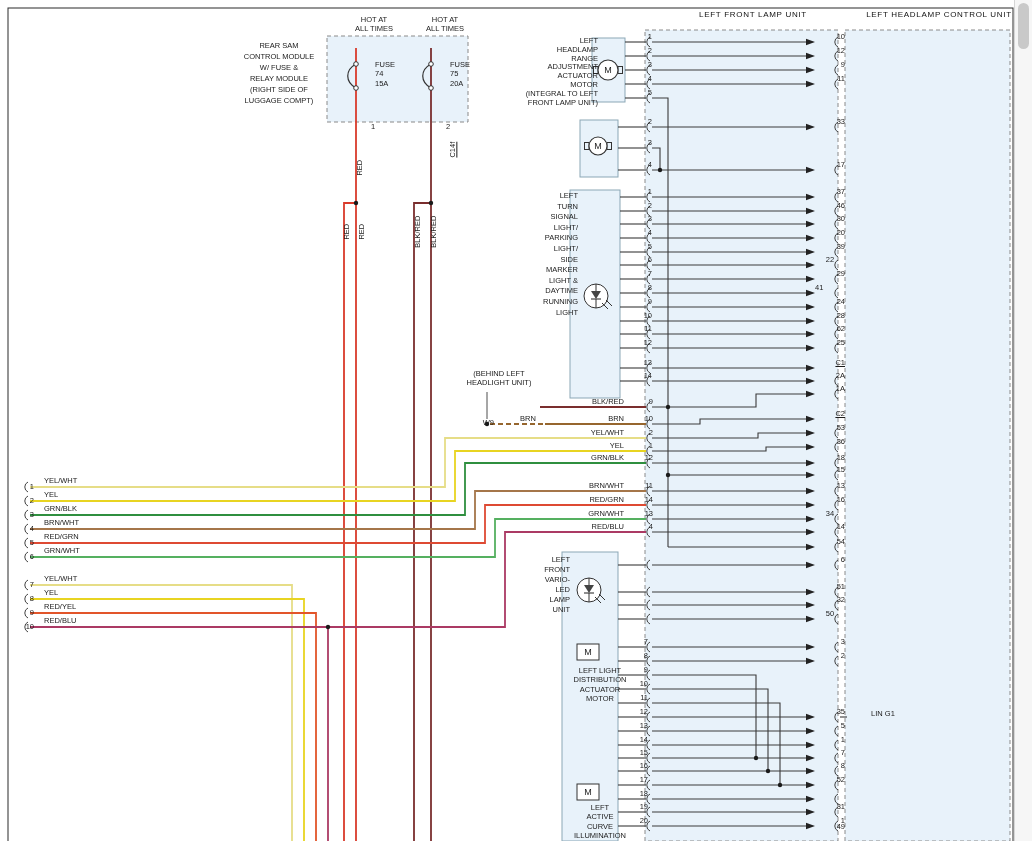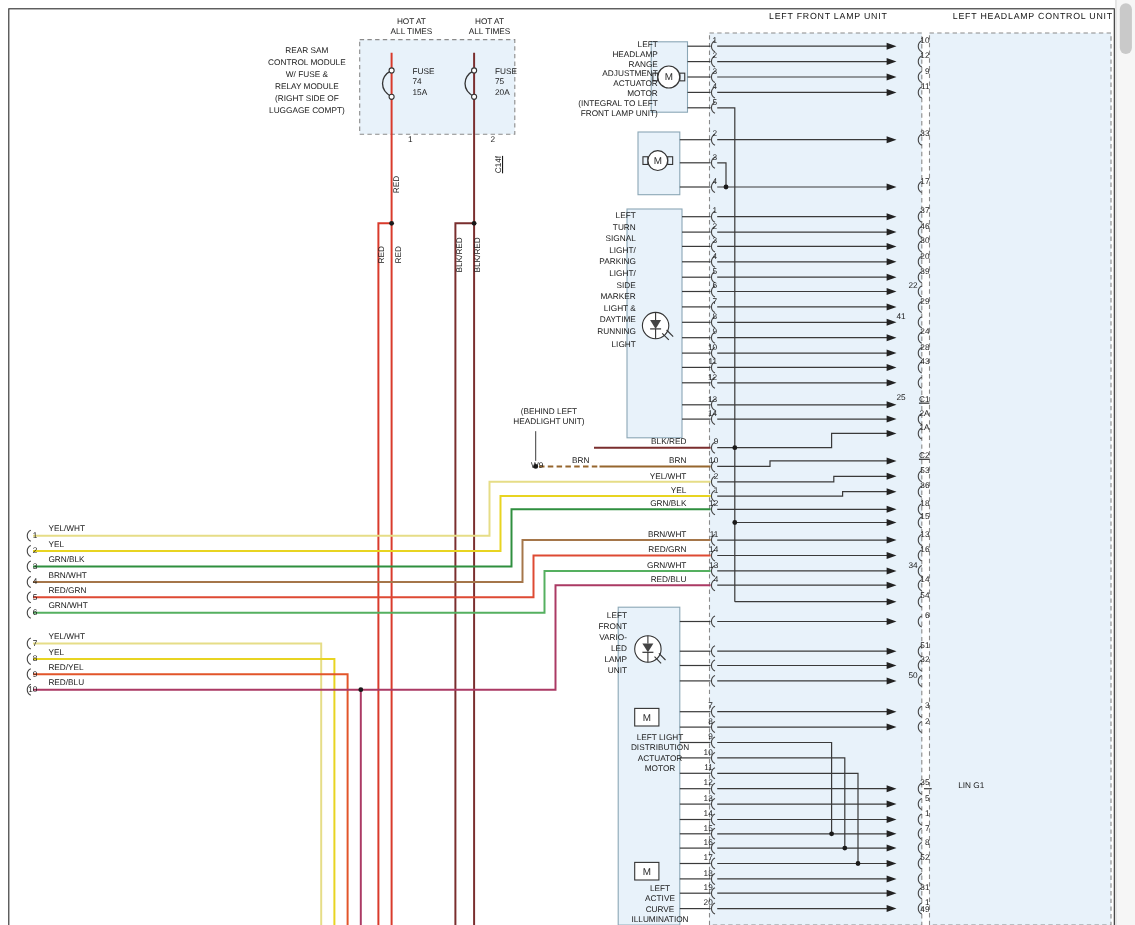--- a/index.html
+++ b/index.html
@@ -482,22 +482,22 @@
       <div class="lbl" style="left: 803px; top: 187px; width: 30px; text-align: right;">37</div>
       <div class="lbl" style="left: 803px; top: 201px; width: 30px; text-align: right;">46</div>
       <div class="lbl" style="left: 803px; top: 214px; width: 30px; text-align: right;">30</div>
       <div class="lbl" style="left: 803px; top: 228px; width: 30px; text-align: right;">20</div>
       <div class="lbl" style="left: 803px; top: 242px; width: 30px; text-align: right;">39</div>
       <div class="lbl" style="left: 803px; top: 255px; width: 30px; text-align: center;">22</div>
       <div class="lbl" style="left: 803px; top: 269px; width: 30px; text-align: right;">29</div>
       <div class="lbl" style="left: 803px; top: 283px; width: 30px; text-align: left;">41</div>
       <div class="lbl" style="left: 803px; top: 297px; width: 30px; text-align: right;">24</div>
       <div class="lbl" style="left: 803px; top: 311px; width: 30px; text-align: right;">28</div>
-      <div class="lbl" style="left: 803px; top: 324px; width: 30px; text-align: right;">43</div>
-      <div class="lbl" style="left: 803px; top: 338px; width: 30px; text-align: left; margin-top: 19px;">25</div>
+      <div class="lbl" style="left: 803px; top: 324px; width: 30px; text-align: right;">62</div>
+      <div class="lbl" style="left: 803px; top: 338px; width: 30px; text-align: right;">25</div>
       <div class="lbl" style="left: 803px; top: 358px; width: 30px; text-align: right; text-decoration: underline;">C1</div>
       <div class="lbl" style="left: 803px; top: 371px; width: 30px; text-align: right;">2A</div>
       <div class="lbl" style="left: 803px; top: 384px; width: 30px; text-align: right;">1A</div>
       <div class="lbl" style="left: 803px; top: 409px; width: 30px; text-align: right; text-decoration: underline;">C2</div>
       <div class="lbl" style="left: 803px; top: 423px; width: 30px; text-align: right;">53</div>
       <div class="lbl" style="left: 803px; top: 437px; width: 30px; text-align: right;">36</div>
       <div class="lbl" style="left: 803px; top: 453px; width: 30px; text-align: right;">18</div>
       <div class="lbl" style="left: 803px; top: 465px; width: 30px; text-align: right;">15</div>
       <div class="lbl" style="left: 803px; top: 481px; width: 30px; text-align: right;">13</div>
       <div class="lbl" style="left: 803px; top: 495px; width: 30px; text-align: right;">16</div>

